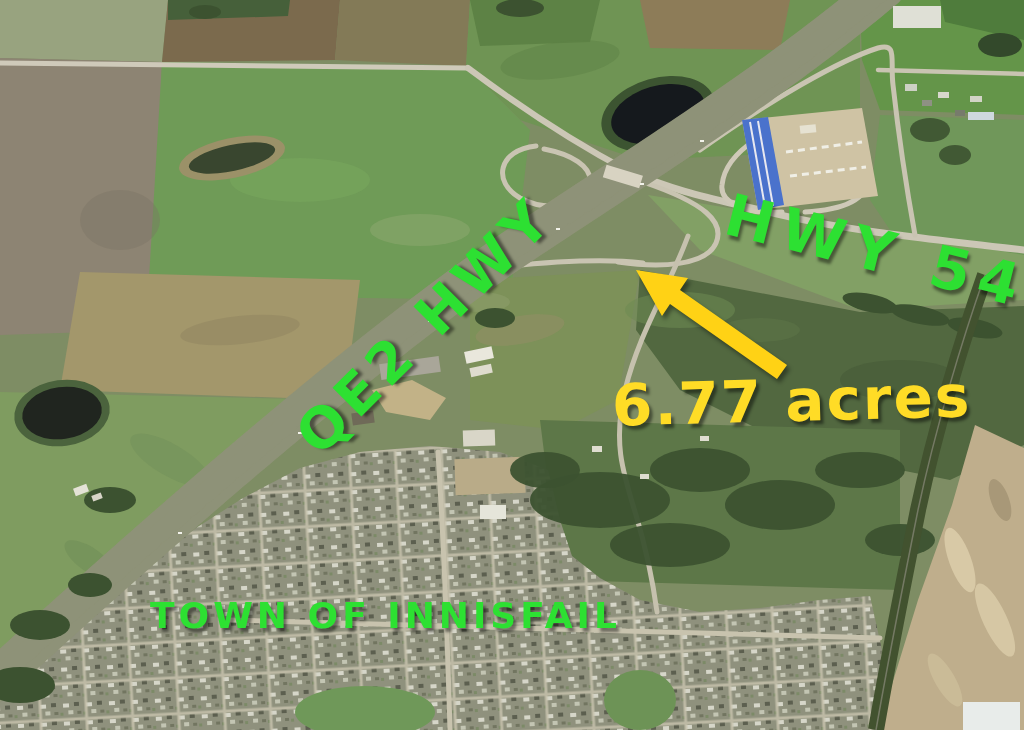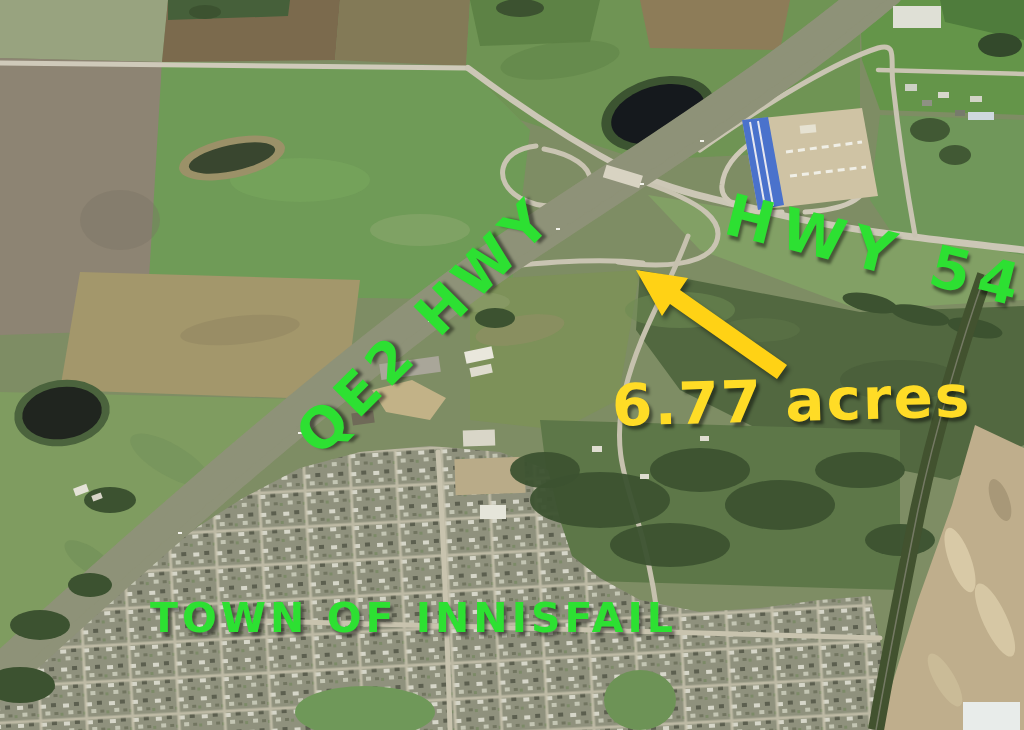--- a/index.html
+++ b/index.html
@@ -7,21 +7,21 @@
          font-family:"DejaVu Sans","Liberation Sans",sans-serif;}
   .map-bg{position:absolute;left:0;top:0;width:1024px;height:730px;display:block;}
   .label{position:absolute;font-weight:800;line-height:1;white-space:nowrap;
          text-shadow:3px 4px 3px rgba(0,0,0,.45);user-select:none;}
   .label-qe2{left:258px;top:300px;width:330px;font-size:56px;letter-spacing:6px;
              transform:rotate(-45deg);transform-origin:center;text-align:center;}
   .label-hwy54{left:722px;top:222px;width:310px;font-size:58px;letter-spacing:9px;
              transform:rotate(14deg);transform-origin:center;}
   .label-acres{left:612px;top:372px;font-size:58px;letter-spacing:2px;
              transform:rotate(-1.5deg);}
-  .label-town{left:150px;top:598px;font-size:41px;letter-spacing:4px;text-align:right;}
+  .label-town{left:150px;top:598px;font-size:36px;letter-spacing:4px;text-align:right;}
   .arrow-svg{position:absolute;left:0;top:0;width:1024px;height:730px;pointer-events:none;
              filter:drop-shadow(3px 4px 2px rgba(0,0,0,.4));}
 </style>
 </head>
 <body>
 
 <div class="stage">
 
   <svg class="map-bg" viewBox="0 0 1024 730" preserveAspectRatio="none" aria-hidden="true">
     <defs>

